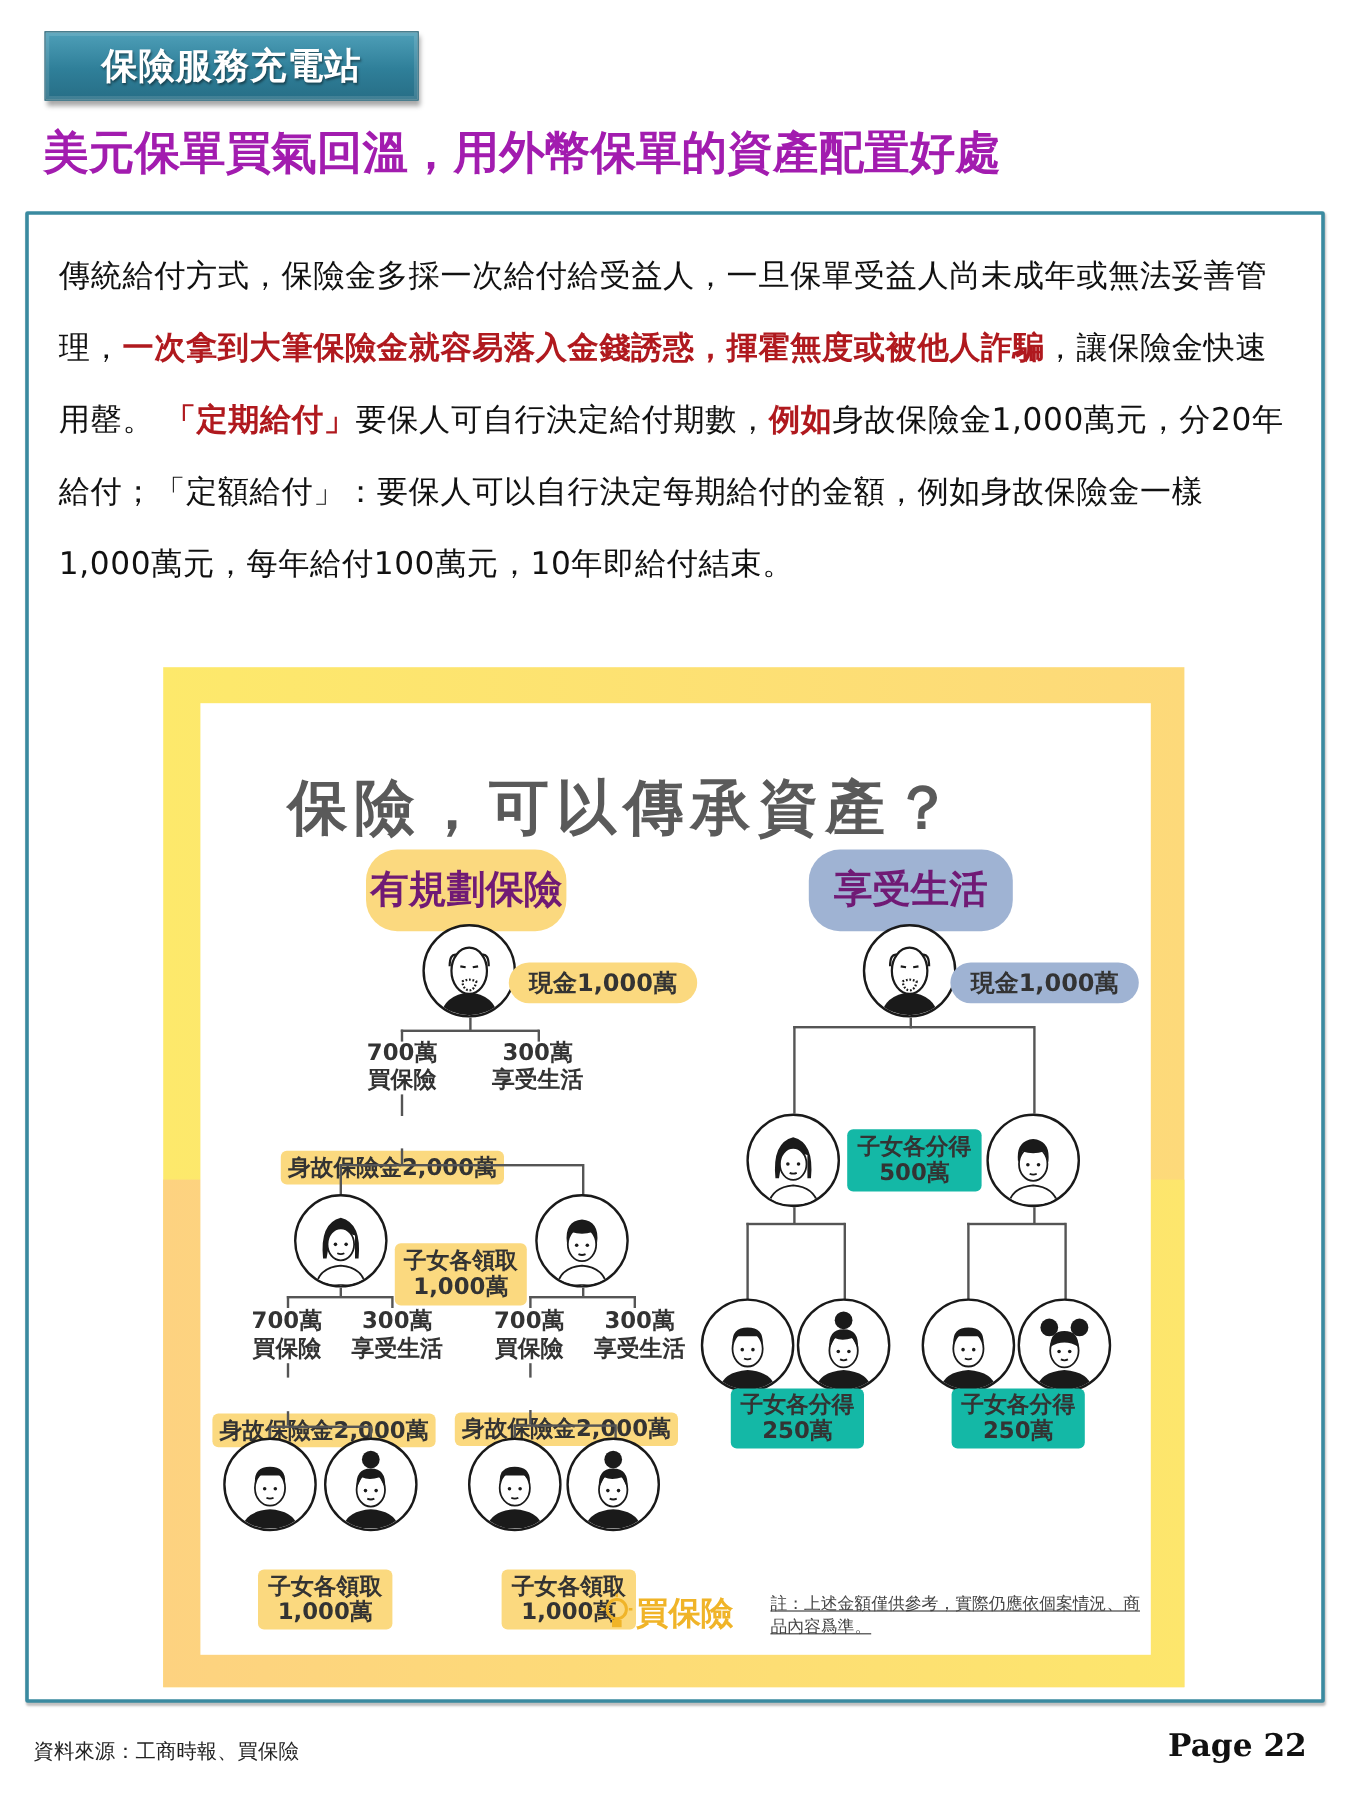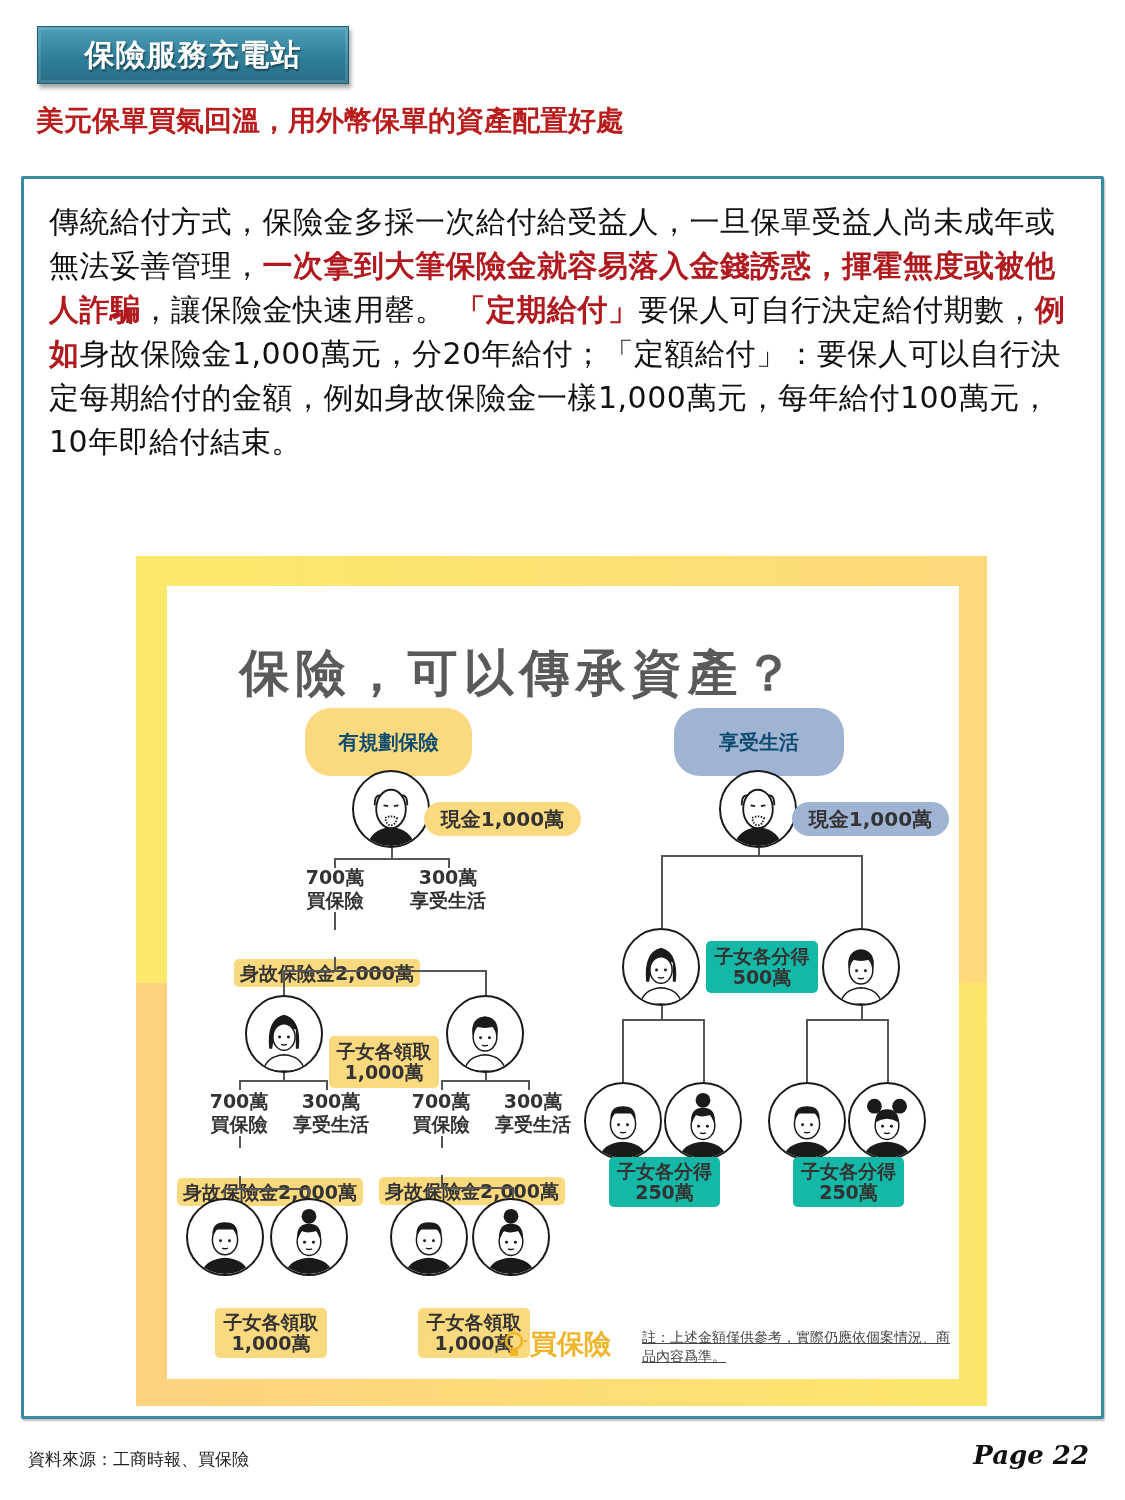--- a/index.html
+++ b/index.html
@@ -9,51 +9,51 @@
   .section-tag {
     position: absolute; left: 37px; top: 26px; width: 312px; height: 58px;
     background: linear-gradient(180deg, #4e9fb8 0%, #2f7f99 55%, #276e86 100%);
     border: 1px solid #1f5e72;
     box-shadow: 2px 4px 4px rgba(0,0,0,0.35), inset 0 0 0 3px rgba(255,255,255,0.12);
     color: #fff; font-weight: bold; font-size: 30px; letter-spacing: 1px;
     display: flex; align-items: center; justify-content: center;
     text-shadow: 1px 2px 2px rgba(0,0,0,0.45);
   }
   .page-title {
-    position: absolute; left: 36px; top: 102px; font-size: 28px; font-weight: bold;
-    color: #b91c1c; letter-spacing: 0px; white-space: nowrap;
+    position: absolute; left: 36px; top: 102px; font-size: 38px; font-weight: bold;
+    color: #a21caf; letter-spacing: 0px; white-space: nowrap;
   }
   .content-box {
     position: absolute; left: 21px; top: 176px; width: 1083px; height: 1243px;
     border: 3px solid #3a8aa0; border-radius: 2px; background: #fff;
     box-shadow: 1px 2px 2px rgba(0,0,0,0.25);
   }
   .body-text {
     position: absolute; left: 49px; top: 200px; width: 1030px;
-    font-size: 30px; line-height: 44px; color: #111; letter-spacing: 0.5px;
+    font-size: 26px; line-height: 60px; color: #111; letter-spacing: 0.5px;
   }
   .body-text .hl { color: #b0191e; font-weight: bold; }
 
   
   .info-frame {
     position: absolute; left: 136px; top: 556px; width: 851px; height: 850px;
     background: linear-gradient(90deg, #fde96b 0%, #fdd97a 100%);
   }
   .info-frame .band { position: absolute; left: 0; right: 0; top: 427px; height: 423px;
     background: linear-gradient(90deg, #fdd280 0%, #fde66c 100%); }
   .info-inner {
     position: absolute; left: 167px; top: 586px; width: 792px; height: 793px; background: #fff;
   }
   .info-title {
     position: absolute; left: 136px; width: 767px; top: 640px; text-align: center;
     font-size: 50px; font-weight: bold; color: #5a5a5a; letter-spacing: 6px;
   }
   .pill {
-    position: absolute; height: 68px; border-radius: 26px; font-size: 20px; font-weight: bold;
-    color: #0c4a6e; display: flex; align-items: center; justify-content: center;
+    position: absolute; height: 68px; border-radius: 26px; font-size: 32px; font-weight: bold;
+    color: #701a75; display: flex; align-items: center; justify-content: center;
   }
   .pill.yellow { background: #fbd97f; }
   .pill.blue { background: #9fb3d3; }
   .cash {
     position: absolute; height: 34px; border-radius: 17px; font-size: 20px; font-weight: bold;
     color: #333; display: flex; align-items: center; justify-content: center; padding: 0 12px;
   }
   .cash.yellow { background: #fbd97f; }
   .cash.blue { background: #9fb3d3; }
   .avatar {
@@ -73,21 +73,21 @@
   .brand {
     position: absolute; left: 500px; top: 1326px; font-size: 27px; font-weight: bold; color: #f0b428;
     display: flex; align-items: center; gap: 2px;
   }
   .note {
     position: absolute; left: 642px; top: 1328px; width: 320px; font-size: 14px; color: #444; line-height: 19px; text-decoration: underline;
   }
   .footer-source { position: absolute; left: 28px; top: 1448px; font-size: 17px; color: #222; }
   .footer-page {
     position: absolute; right: 36px; top: 1440px; font-size: 26px; font-family: "DejaVu Serif", serif;
-    font-style: italic; font-weight: bold; color: #111;
+    font-weight: bold; color: #111;
   }
 </style>
 </head>
 <body>
 
 <div class="section-tag">保險服務充電站</div>
 <div class="page-title">美元保單買氣回溫，用外幣保單的資產配置好處</div>
 
 <div class="content-box"></div>
 

